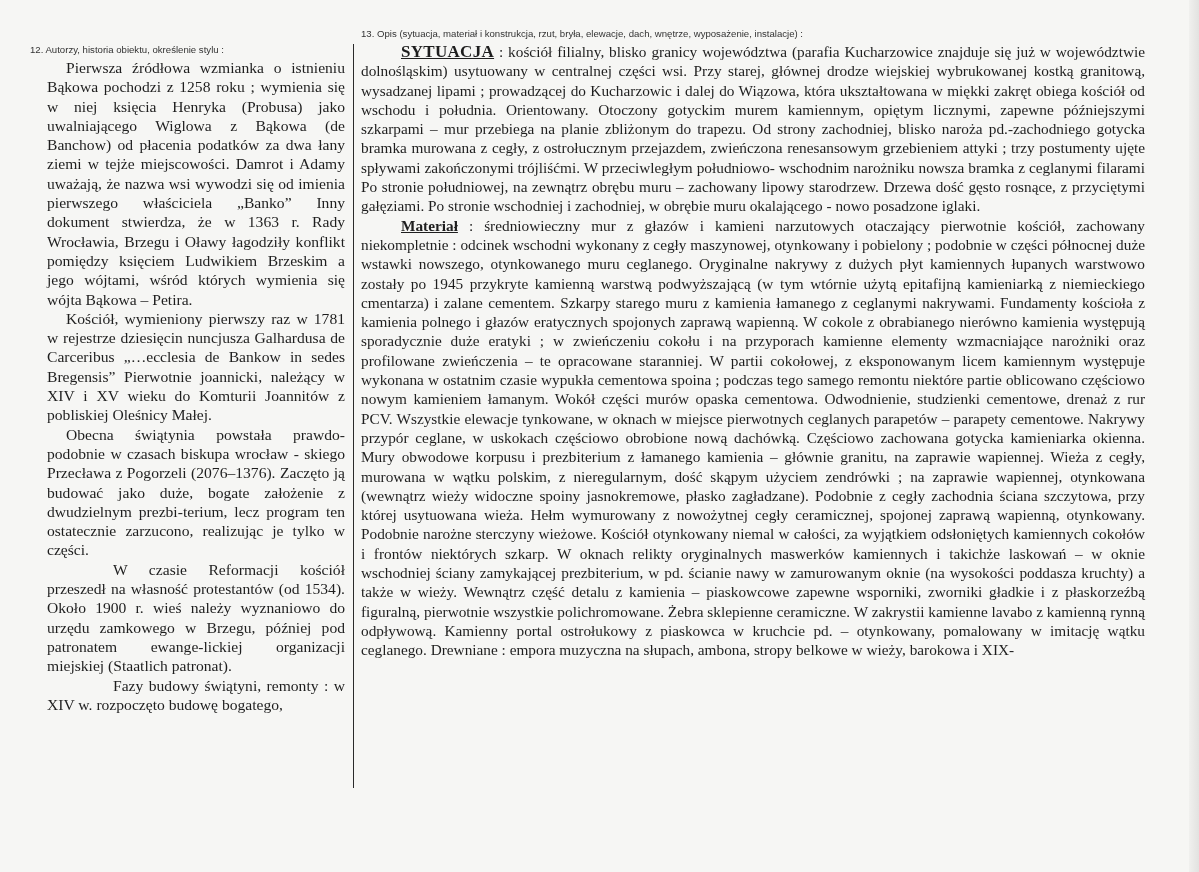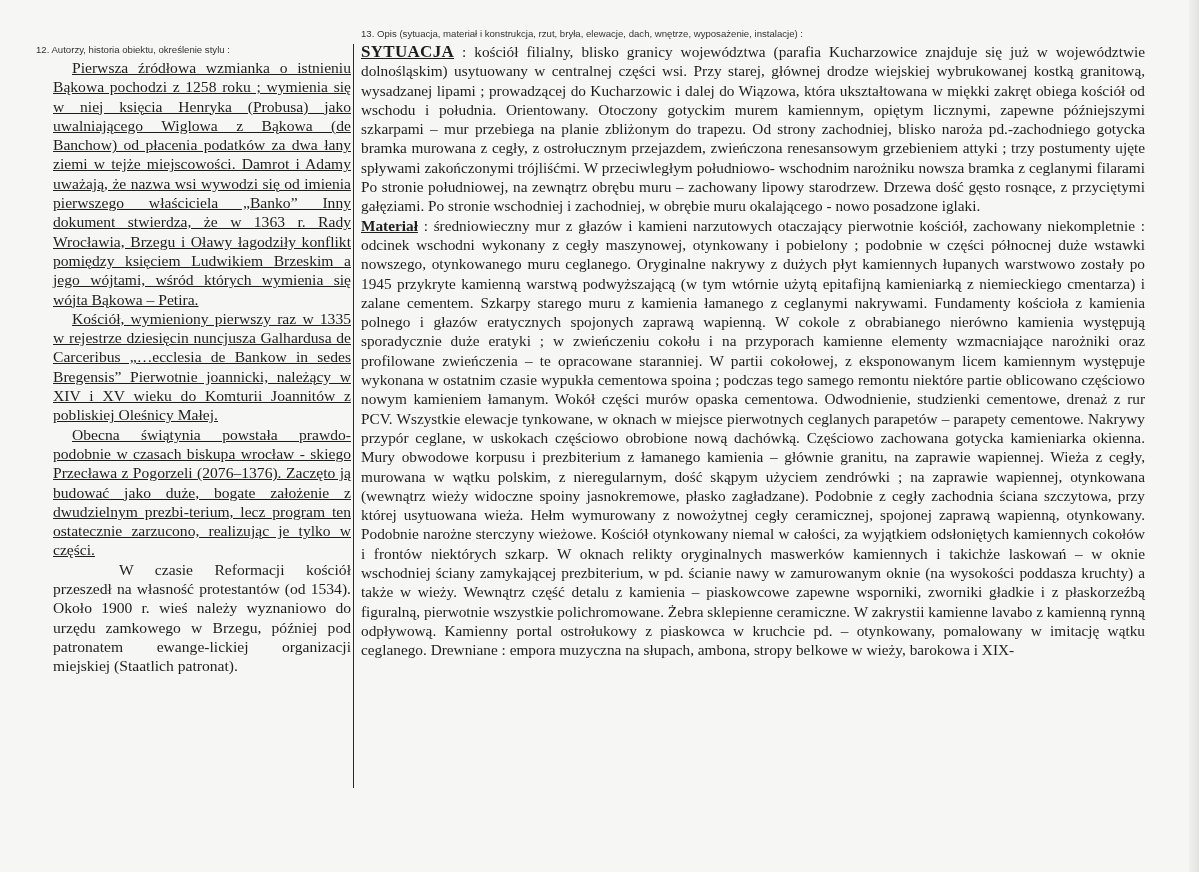--- a/index.html
+++ b/index.html
@@ -8,55 +8,56 @@
     background: #f6f6f4;
     position: relative;
     font-family: "Liberation Serif", serif;
     color: #1e1e1e;
   }
   .page-edge {
     position: absolute; top: 0; right: 0; width: 10px; height: 872px;
     background: linear-gradient(to right, #f0f0ee, #e2e2e0);
   }
   .col-left {
-    position: absolute; left: 53px; top: 44px; width: 298px;
+    position: absolute; left: 47px; top: 44px; width: 298px;
   }
   .divider {
     position: absolute; left: 353px; top: 44px; width: 1px; height: 744px;
     background: #2a2a2a;
   }
   .col-right {
     position: absolute; left: 361px; top: 28px; width: 784px;
   }
   .section-heading {
     font-family: "Liberation Sans", sans-serif;
     font-size: 9.6px; color: #333; margin: 0 0 3px 0; white-space: nowrap;
   }
   .col-left .section-heading { margin-left: -17px; }
   .para {
     font-size: 15.3px; line-height: 19.3px; text-align: justify;
     margin: 0;
   }
   .col-left .para { font-size: 15.6px; line-height: 19.3px; }
-  .indent1 { text-indent: 19px; text-decoration: underline; }
+  .indent1 { text-indent: 19px; }
   .indent2 { text-indent: 66px; }
-  .lead { font-weight: bold; text-decoration: underline; }
+  .lead { font-weight: bold; text-decoration: underline; margin-left: 40px; }
   .lead-big { font-size: 17px; letter-spacing: 0.3px; }
 </style>
 </head>
 <body>
 
 <div class="page-edge"></div>
 
 <div class="col-left">
   <div class="section-heading">12. Autorzy, historia obiektu, określenie stylu :</div>
   <p class="para indent1">Pierwsza źródłowa wzmianka o istnieniu Bąkowa pochodzi z 1258 roku ; wymienia się w niej księcia  Henryka (Probusa) jako uwalniającego  Wiglowa  z  Bąkowa  (de Banchow) od płacenia podatków za dwa łany ziemi w tejże miejscowości. Damrot i Adamy uważają, że nazwa wsi wywodzi się  od  imienia  pierwszego  właściciela „Banko” Inny dokument  stwierdza, że w 1363 r. Rady Wrocławia, Brzegu i Oławy łagodziły  konflikt  pomiędzy  księciem Ludwikiem  Brzeskim  a  jego  wójtami, wśród których wymienia się wójta Bąkowa – Petira.</p>
-  <p class="para indent1">Kościół, wymieniony pierwszy raz w 1335  w  rejestrze  dziesięcin  nuncjusza Galhardusa de Carceribus „…ecclesia de Bankow in sedes Bregensis” Pierwotnie joannicki, należący w XIV i XV wieku do Komturii Joannitów z  pobliskiej  Oleśnicy Małej.</p>
+  <p class="para indent1">Kościół, wymieniony pierwszy raz w 1781  w  rejestrze  dziesięcin  nuncjusza Galhardusa de Carceribus „…ecclesia de Bankow in sedes Bregensis” Pierwotnie joannicki, należący w XIV i XV wieku do Komturii Joannitów z  pobliskiej  Oleśnicy Małej.</p>
   <p class="para indent1">Obecna  świątynia  powstała  prawdo-podobnie  w  czasach  biskupa  wrocław - skiego  Przecława  z  Pogorzeli  (2076–1376).  Zaczęto  ją  budować  jako  duże, bogate założenie z dwudzielnym prezbi-terium,  lecz  program  ten  ostatecznie zarzucono, realizując je tylko w części.</p>
   <p class="para indent2">W  czasie  Reformacji  kościół przeszedł  na  własność  protestantów  (od 1534).  Około  1900  r.  wieś  należy wyznaniowo  do  urzędu  zamkowego  w Brzegu, później pod patronatem ewange-lickiej  organizacji  miejskiej  (Staatlich patronat).</p>
+  <p class="para indent2">Fazy budowy świątyni,  remonty : w XIV  w.  rozpoczęto  budowę  bogatego,</p>
 </div>
 
 <div class="divider"></div>
 
 <div class="col-right">
   <div class="section-heading">13. Opis (sytuacja, materiał i konstrukcja, rzut, bryła, elewacje, dach, wnętrze, wyposażenie, instalacje) :</div>
   <p class="para">
     <span class="lead lead-big">SYTUACJA</span><span> :  kościół  filialny,  blisko  granicy  województwa  (parafia  Kucharzowice  znajduje  się  już  w województwie  dolnośląskim)  usytuowany  w  centralnej  części  wsi.  Przy  starej,  głównej  drodze  wiejskiej wybrukowanej kostką granitową, wysadzanej lipami ; prowadzącej do Kucharzowic i dalej do Wiązowa, która ukształtowana w miękki zakręt obiega kościół od wschodu i południa. Orientowany. Otoczony gotyckim murem kamiennym,  opiętym  licznymi,  zapewne  późniejszymi  szkarpami  –  mur  przebiega  na  planie  zbliżonym  do trapezu. Od strony zachodniej, blisko naroża pd.-zachodniego gotycka bramka murowana z cegły, z ostrołucznym przejazdem,  zwieńczona  renesansowym  grzebieniem  attyki  ;  trzy  postumenty  ujęte  spływami  zakończonymi trójliśćmi. W przeciwległym południowo- wschodnim narożniku nowsza bramka z ceglanymi filarami  Po stronie południowej,  na  zewnątrz  obrębu  muru  –  zachowany  lipowy  starodrzew.  Drzewa  dość  gęsto  rosnące,  z przyciętymi  gałęziami.   Po  stronie  wschodniej  i  zachodniej,  w  obrębie  muru  okalającego  -  nowo  posadzone iglaki.</span>
   </p>
   <p class="para">

